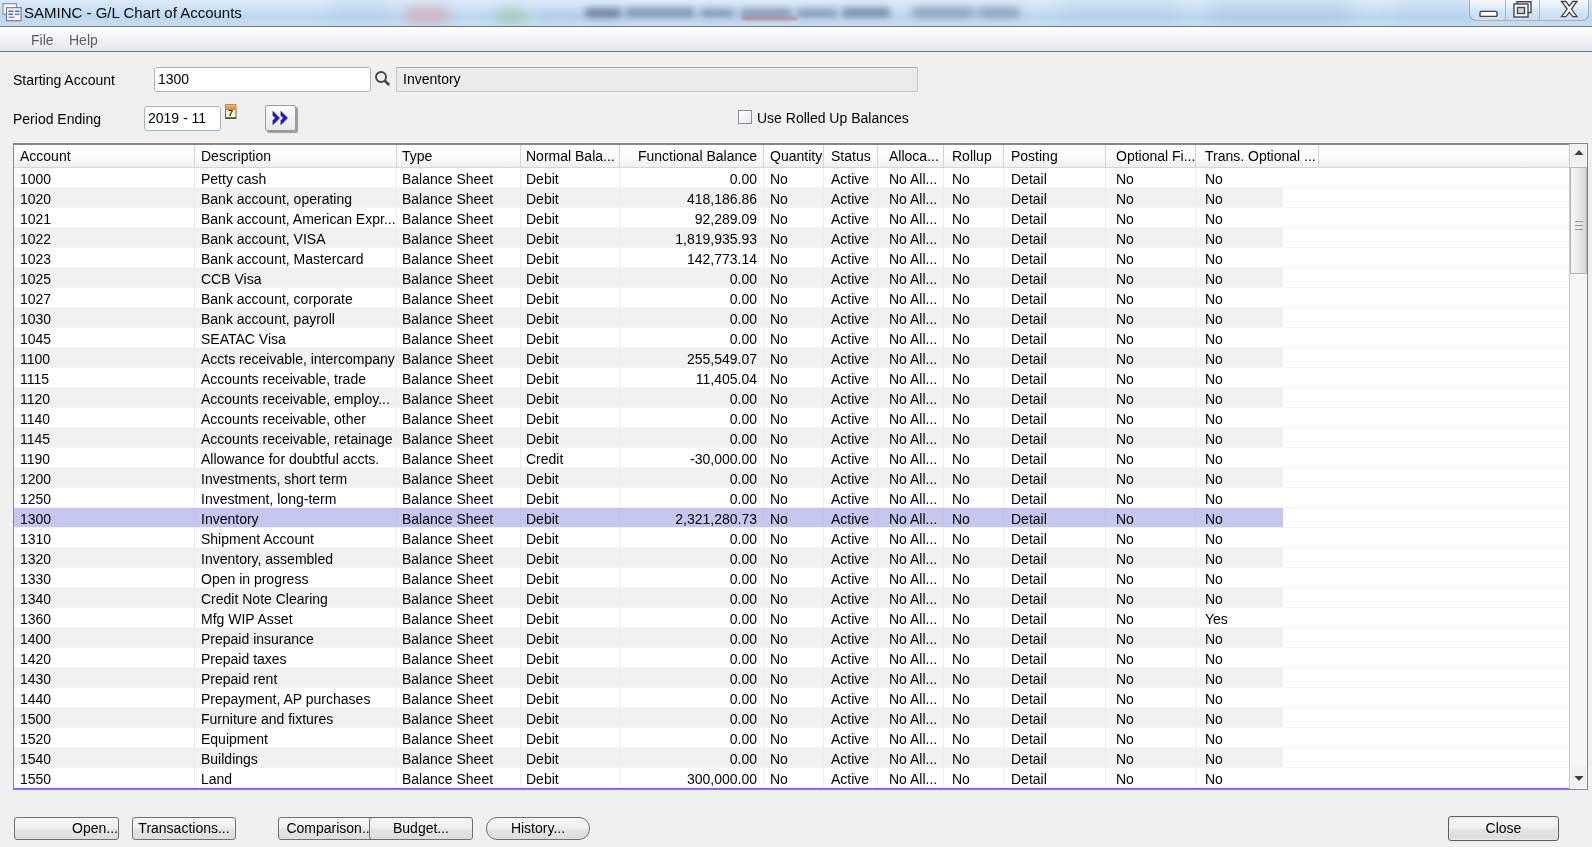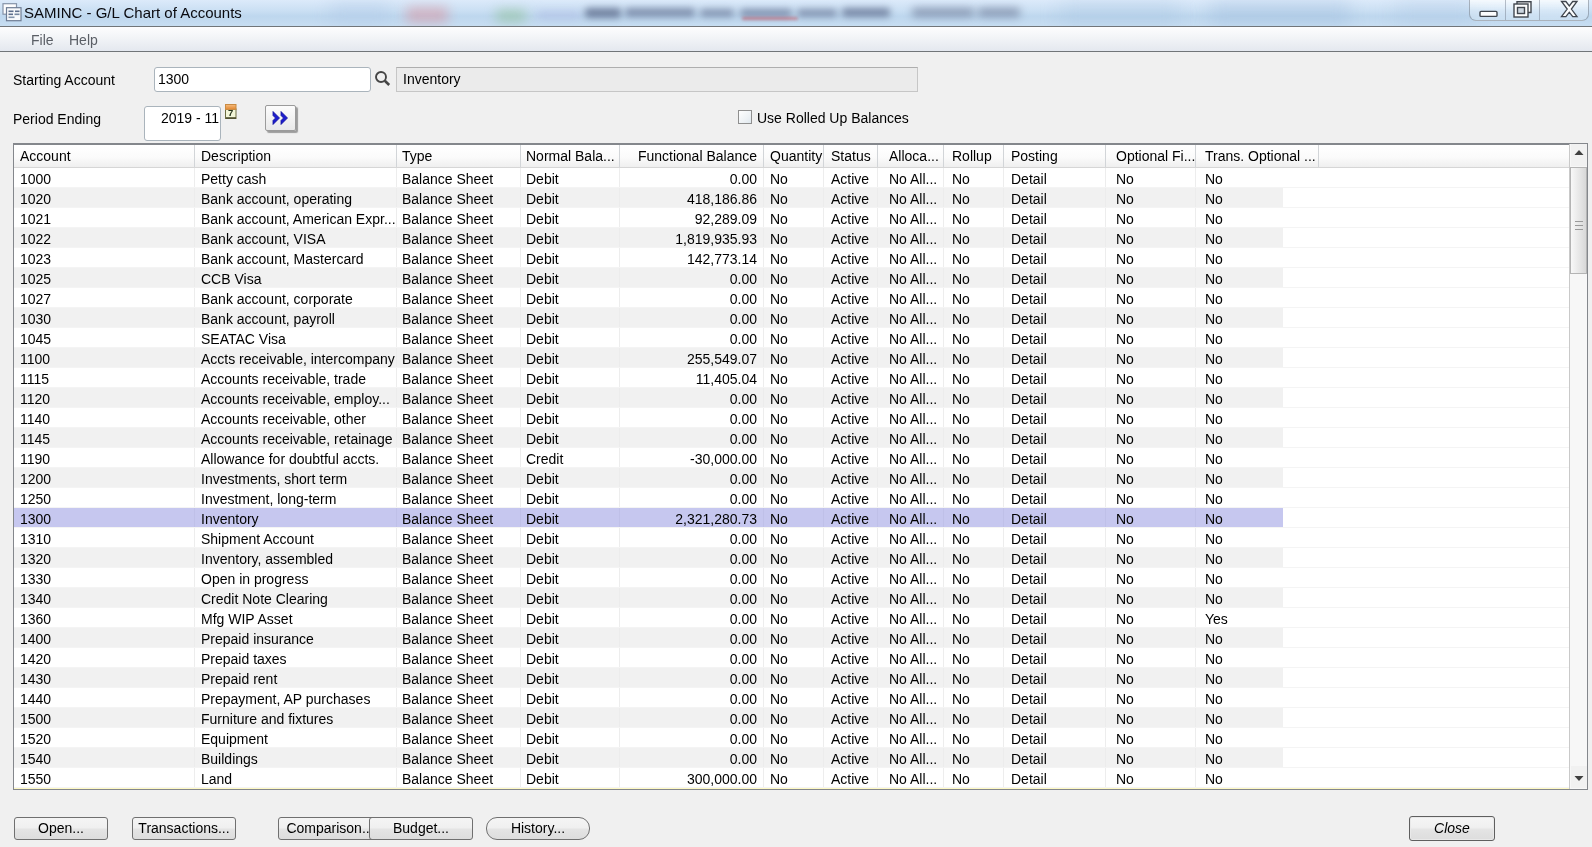--- a/index.html
+++ b/index.html
@@ -29,21 +29,21 @@
 .lbl { font-size:14px; color:#000; white-space:nowrap; }
 .tb { background:#fff; border:1px solid #aab4bc; border-radius:3px; font-size:14px; line-height:23px; white-space:nowrap; }
 #invbox { left:396px; top:67px; width:522px; height:25px; background:#ebebeb;
   border:1px solid #c6c6c6; border-top-color:#aeaeae; font-size:14px; line-height:23px; padding-left:6px; }
 #gobtn { left:265px; top:105px; width:31px; height:26px; background:linear-gradient(to bottom,#fcfcfc,#e9e9e9);
   border:1px solid #9b9b9b; border-radius:2px; box-shadow:2px 2px 1px rgba(110,110,110,0.65); }
 #chk { left:738px; top:110px; width:14px; height:14px; border:1px solid #8f8f8f;
   background:linear-gradient(135deg,#fefefe 0%,#eef2f5 60%,#dfe8ee 100%); }
 
 
-#grid { left:13px; top:143px; width:1575px; height:647px; border:1px solid #84878c; border-top-width:2px; background:#fef9c3; overflow:hidden; }
+#grid { left:13px; top:143px; width:1575px; height:647px; border:1px solid #84878c; border-top-width:2px; background:#8b5cf6; overflow:hidden; }
 #ghead { position:relative; height:23px; background:linear-gradient(to bottom,#ffffff 0%,#fbfbfb 55%,#efefef 100%);
   border-bottom:1px solid #d6d6d6; display:flex; font-size:14px; }
 #ghead .c { height:100%; line-height:22px; white-space:nowrap; overflow:hidden; }
 #ghead .c + .c { border-left:1px solid #d2d5d8; }
 #ghead .pad { border-left:1px solid #d2d5d8; flex:1; }
 .r { position:relative; display:flex; height:20px; width:1555px;
   border-bottom:1px solid #f4f4f4; background:#fff; font-size:14px; }
 .r .c { height:100%; line-height:23px; white-space:nowrap; overflow:hidden; }
 .r .c + .c { border-left:1px solid #ededed; }
 .alt { background:linear-gradient(to right,#f1f1f1 0,#f1f1f1 1269px,#ffffff 1269px);align-items:flex-end; }
@@ -130,21 +130,21 @@
 
 <div class="abs lbl" style="left:13px;top:72px;">Starting Account</div>
 <div class="abs tb" style="left:154px;top:67px;width:217px;height:25px;padding-left:3px;">1300</div>
 <svg class="abs" style="left:373px;top:69px;" width="19" height="19" viewBox="0 0 19 19">
   <circle cx="8" cy="8" r="5" fill="none" stroke="#454545" stroke-width="1.9"></circle>
   <line x1="11.8" y1="11.8" x2="16.2" y2="16" stroke="#454545" stroke-width="2.6"></line>
 </svg>
 <div id="invbox" class="abs">Inventory</div>
 
 <div class="abs lbl" style="left:13px;top:111px;">Period Ending</div>
-<div class="abs tb" style="left:144px;top:106px;width:77px;height:35px;padding-left:16px;">2019 - 11</div>
+<div class="abs tb" style="left:144px;top:106px;width:77px;height:25px;padding-left:3px;">2019 - 11</div>
 <svg class="abs" style="left:224px;top:103px;" width="14" height="18" viewBox="0 0 14 18">
   <defs>
       <linearGradient id="og" x1="0" y1="0" x2="0" y2="1">
     <stop offset="0" stop-color="#f6bd80"></stop>
         <stop offset="1" stop-color="#e1862f"></stop>
   </linearGradient>
     </defs>
   <rect x="1.5" y="6" width="10.5" height="9.5" fill="#f3f6d8" stroke="#6d6d42" stroke-width="1"></rect>
   <rect x="1.5" y="1.5" width="10.5" height="5" fill="url(#og)" stroke="#c98b43" stroke-width="1"></rect>
   <rect x="2" y="14.2" width="10" height="1.6" fill="#4e4e2e"></rect>
@@ -624,18 +624,18 @@
         <div></div>
       </div>
     </div>
   <div class="btn" style="top:622px;">
     <svg width="16" height="22" viewBox="0 0 16 22">
         <path d="M8 15 L12.5 10 L3.5 10 Z" fill="#404040"></path>
       </svg>
   </div>
 </div>
 
-<div class="pbtn" style="left:14px;width:94px;">Open...</div>
+<div class="pbtn" style="left:14px;width:105px;text-align:right;">Open...</div>
 <div class="pbtn" style="left:132px;width:104px;">Transactions...</div>
 <div class="pbtn" style="left:250px;width:104px;margin-left:28px;">Comparison...</div>
 <div class="pbtn" style="left:369px;width:104px;">Budget...</div>
 <div class="pbtn" style="left:486px;width:104px;border-radius:11px;">History...</div>
-<div class="pbtn" id="close" style="left:1409px;width:86px;font-style:italic;">Close</div>
+<div class="pbtn" id="close" style="left:1448px;width:111px;">Close</div>
 
 </body></html>

